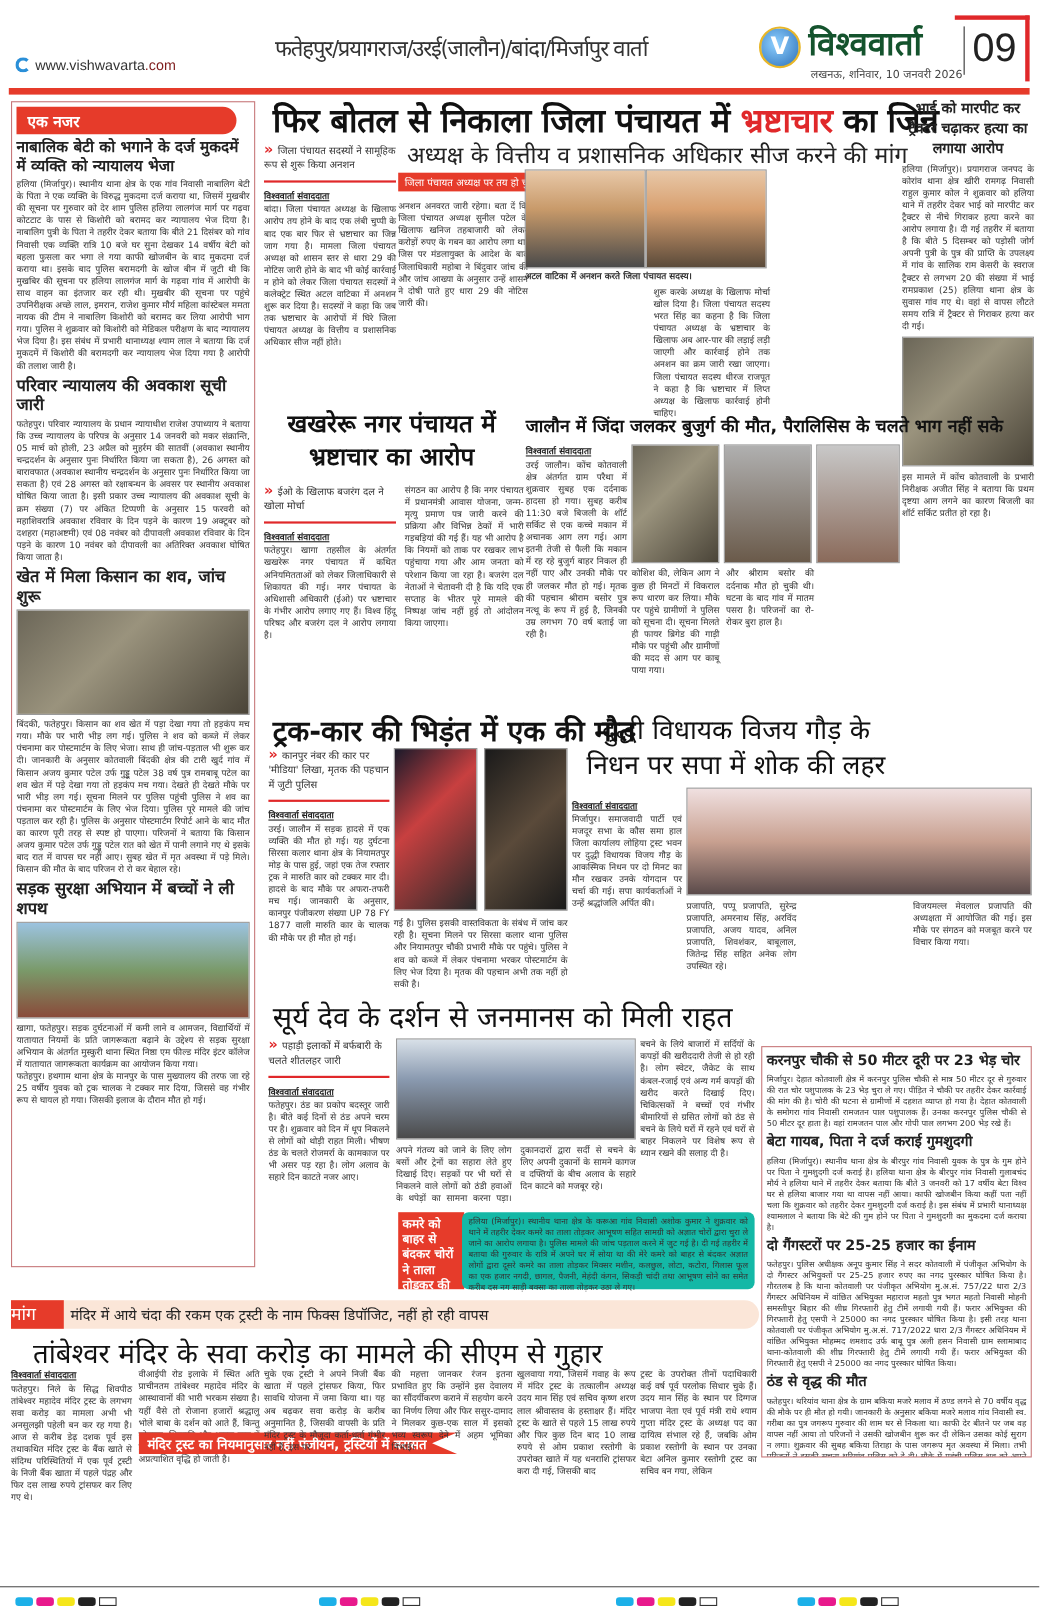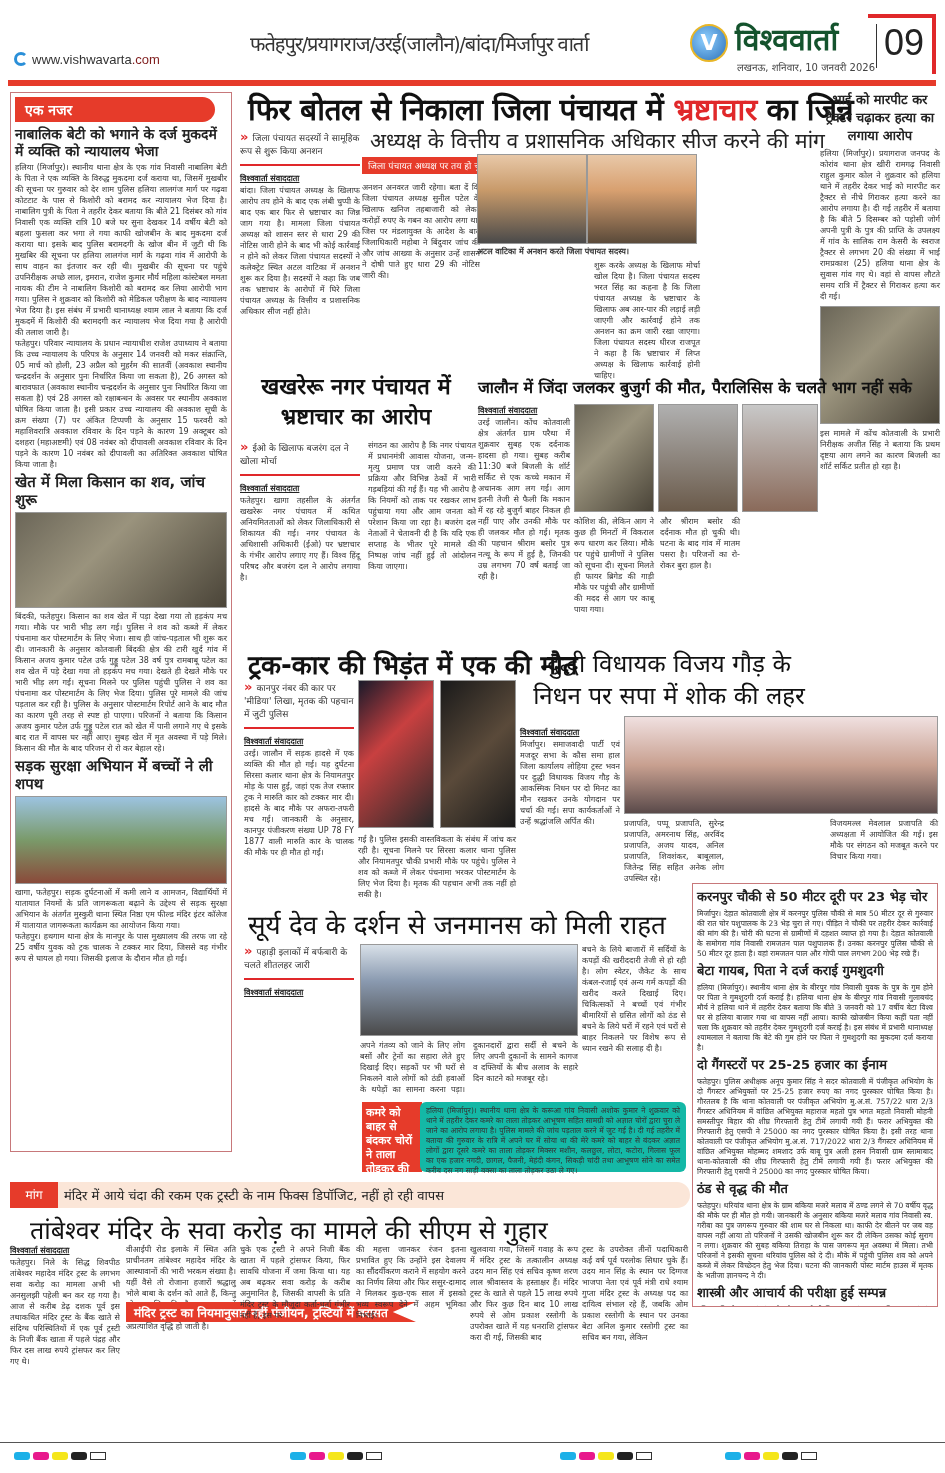--- a/index.html
+++ b/index.html
@@ -48,20 +48,21 @@
 <div class="abs hdr-date">लखनऊ,   शनिवार, 10 जनवरी 2026</div>
 <div class="abs hdr-pagebox"></div>
 <div class="abs hdr-pagebar"></div>
 <div class="abs hdr-page">09</div>
 <div class="abs hdr-rule"></div>
 
 <div class="abs box-left">
   <div class="tag">एक नजर</div>
   <div class="h-sm">नाबालिक बेटी को भगाने के दर्ज मुकदमें में व्यक्ति को न्यायालय भेजा</div>
   <div class="body-t">हलिया (मिर्जापुर)। स्थानीय थाना क्षेत्र के एक गांव निवासी नाबालिग बेटी के पिता ने एक व्यक्ति के विरुद्ध मुकदमा दर्ज कराया था, जिसमें मुखबीर की सूचना पर गुरुवार को देर शाम पुलिस हलिया लालगंज मार्ग पर गढ़वा कोटटाट के पास से किशोरी को बरामद कर न्यायालय भेज दिया है। नाबालिग पुत्री के पिता ने तहरीर देकर बताया कि बीते 21 दिसंबर को गांव निवासी एक व्यक्ति रात्रि 10 बजे घर सुना देखकर 14 वर्षीय बेटी को बहला फुसला कर भगा ले गया काफी खोजबीन के बाद मुकदमा दर्ज कराया था। इसके बाद पुलिस बरामदगी के खोज बीन में जुटी थी कि मुखबिर की सूचना पर हलिया लालगंज मार्ग के गढ़वा गांव में आरोपी के साथ वाहन का इंतजार कर रही थी। मुखबीर की सूचना पर पहुंचे उपनिरीक्षक अच्छे लाल, इमरान, राजेश कुमार मौर्य महिला कांस्टेबल ममता नायक की टीम ने नाबालिग किशोरी को बरामद कर लिया आरोपी भाग गया। पुलिस ने शुक्रवार को किशोरी को मेडिकल परीक्षण के बाद न्यायालय भेज दिया है। इस संबंध में प्रभारी थानाध्यक्ष श्याम लाल ने बताया कि दर्ज मुकदमें में किशोरी की बरामदगी कर न्यायालय भेज दिया गया है आरोपी की तलाश जारी है।</div>
+  <div class="h-md">परिवार न्यायालय की अवकाश सूची जारी</div>
   <div class="body-t">फतेहपुर। परिवार न्यायालय के प्रधान न्यायाधीश राजेश उपाध्याय ने बताया कि उच्च न्यायालय के परिपत्र के अनुसार 14 जनवरी को मकर संक्रान्ति, 05 मार्च को होली, 23 अप्रैल को मुहर्रम की सातवीं (अवकाश स्थानीय चन्द्रदर्शन के अनुसार पुनः निर्धारित किया जा सकता है), 26 अगस्त को बारावफात (अवकाश स्थानीय चन्द्रदर्शन के अनुसार पुनः निर्धारित किया जा सकता है) एवं 28 अगस्त को रक्षाबन्धन के अवसर पर स्थानीय अवकाश घोषित किया जाता है। इसी प्रकार उच्च न्यायालय की अवकाश सूची के क्रम संख्या (7) पर अंकित टिप्पणी के अनुसार 15 फरवरी को महाशिवरात्रि अवकाश रविवार के दिन पड़ने के कारण 19 अक्टूबर को दशहरा (महाअष्टमी) एवं 08 नवंबर को दीपावली अवकाश रविवार के दिन पड़ने के कारण 10 नवंबर को दीपावली का अतिरिक्त अवकाश घोषित किया जाता है।</div>
   <div class="h-md">खेत में मिला किसान का शव, जांच शुरू</div>
   <div class="photo" style="height:96px;margin:3px 0"></div>
   <div class="body-t">बिंदकी, फतेहपुर। किसान का शव खेत में पड़ा देखा गया तो हड़कंप मच गया। मौके पर भारी भीड़ लग गई। पुलिस ने शव को कब्जे में लेकर पंचनामा कर पोस्टमार्टम के लिए भेजा। साथ ही जांच-पड़ताल भी शुरू कर दी। जानकारी के अनुसार कोतवाली बिंदकी क्षेत्र की टारी खुर्द गांव में किसान अजय कुमार पटेल उर्फ गुड्डू पटेल 38 वर्ष पुत्र रामबाबू पटेल का शव खेत में पड़े देखा गया तो हड़कंप मच गया। देखते ही देखते मौके पर भारी भीड़ लग गई। सूचना मिलने पर पुलिस पहुंची पुलिस ने शव का पंचनामा कर पोस्टमार्टम के लिए भेज दिया। पुलिस पूरे मामले की जांच पड़ताल कर रही है। पुलिस के अनुसार पोस्टमार्टम रिपोर्ट आने के बाद मौत का कारण पूरी तरह से स्पष्ट हो पाएगा। परिजनों ने बताया कि किसान अजय कुमार पटेल उर्फ गुड्डू पटेल रात को खेत में पानी लगाने गए थे इसके बाद रात में वापस घर नहीं आए। सुबह खेत में मृत अवस्था में पड़े मिले। किसान की मौत के बाद परिजन रो रो कर बेहाल रहे।</div>
   <div class="h-md">सड़क सुरक्षा अभियान में बच्चों ने ली शपथ</div>
   <div class="photo" style="height:88px;margin:3px 0;background:linear-gradient(180deg,#9cc3e0,#7a9a6a 50%,#8a4a3a)"></div>
   <div class="body-t">खागा, फतेहपुर। सड़क दुर्घटनाओं में कमी लाने व आमजन, विद्यार्थियों में यातायात नियमों के प्रति जागरूकता बढ़ाने के उद्देश्य से सड़क सुरक्षा अभियान के अंतर्गत मुस्कुरी थाना स्थित निष्ठा एम फील्ड मंदिर इंटर कॉलेज में यातायात जागरूकता कार्यक्रम का आयोजन किया गया।</div>
   <div class="body-t">फतेहपुर। हथगाम थाना क्षेत्र के मानपुर के पास मुख्यालय की तरफ जा रहे 25 वर्षीय युवक को ट्रक चालक ने टक्कर मार दिया, जिससे वह गंभीर रूप से घायल हो गया। जिसकी इलाज के दौरान मौत हो गई।</div>
 </div>
 
@@ -143,49 +144,50 @@
 </div>
 <div class="col" style="left:830px;top:818px;width:108px">
   <div class="body-t">विजयमल्ल मेवलाल प्रजापति की अध्यक्षता में आयोजित की गई। इस मौके पर संगठन को मजबूत करने पर विचार किया गया।</div>
 </div>
 
 <div class="abs big-h" style="left:248px;top:906px;font-size:26px;font-weight:normal">सूर्य देव के दर्शन से जनमानस को मिली राहत</div>
 <div class="col" style="left:244px;top:944px;width:110px">
   <div class="bullet"><span class="chev">»</span><span>पहाड़ी इलाकों में बर्फबारी के चलते शीतलहर जारी</span></div>
   <div class="redline"></div>
   <div class="byline">विश्ववार्ता संवाददाता</div>
+  <div class="body-t">फतेहपुर। ठंड का प्रकोप बदस्तूर जारी है। बीते कई दिनों से ठंड अपने चरम पर है। शुक्रवार को दिन में धूप निकलने से लोगों को थोड़ी राहत मिली। भीषण ठंड के चलते रोजमर्रा के कामकाज पर भी असर पड़ रहा है। लोग अलाव के सहारे दिन काटते नजर आए।</div>
 </div>
 <div class="abs photo" style="left:360px;top:944px;width:218px;height:92px;background:linear-gradient(180deg,#d8e0e8,#8a9ab0 40%,#4a4a4a)"></div>
 <div class="col" style="left:360px;top:1040px;width:218px">
   <div class="body-t" style="column-count:2;column-gap:8px">अपने गंतव्य को जाने के लिए लोग बसों और ट्रेनों का सहारा लेते हुए दिखाई दिए। सड़कों पर भी घरों से निकलने वाले लोगों को ठंडी हवाओं के थपेड़ों का सामना करना पड़ा। दुकानदारों द्वारा सर्दी से बचने के लिए अपनी दुकानों के सामने कागज व दफ्तियों के बीच अलाव के सहारे दिन काटने को मजबूर रहे।</div>
 </div>
 <div class="col" style="left:582px;top:944px;width:104px">
   <div class="body-t">बचने के लिये बाजारों में सर्दियों के कपड़ों की खरीददारी तेजी से हो रही है। लोग स्वेटर, जैकेट के साथ कंबल-रजाई एवं अन्य गर्म कपड़ों की खरीद करते दिखाई दिए। चिकित्सकों ने बच्चों एवं गंभीर बीमारियों से ग्रसित लोगों को ठंड से बचने के लिये घरों में रहने एवं घरों से बाहर निकलने पर विशेष रूप से ध्यान रखने की सलाह दी है।</div>
 </div>
 
 <div class="abs" style="left:362px;top:1102px;width:60px;height:70px;background:#e63b2a;color:#fff;font-size:11px;font-weight:bold;padding:4px;line-height:14px">कमरे को बाहर से बंदकर चोरों ने ताला तोड़कर की चोरी</div>
 <div class="abs blue-box" style="left:420px;top:1102px;width:266px;height:70px;padding:4px 6px">
   <div class="body-t" style="font-size:7.5px;line-height:10px">हलिया (मिर्जापुर)। स्थानीय थाना क्षेत्र के करूआ गांव निवासी अशोक कुमार ने शुक्रवार को थाने में तहरीर देकर कमरे का ताला तोड़कर आभूषण सहित सामग्री को अज्ञात चोरों द्वारा चुरा ले जाने का आरोप लगाया है। पुलिस मामले की जांच पड़ताल करने में जुट गई है। दी गई तहरीर में बताया की गुरुवार के रात्रि में अपने घर में सोया था की मेरे कमरे को बाहर से बंदकर अज्ञात लोगों द्वारा दूसरे कमरे का ताला तोड़कर मिक्सर मशीन, कलछुल, लोटा, कटोरा, गिलास फूल का एक हजार नगदी, छागल, पैजनी, मेहंदी कंगन, सिकड़ी चांदी तथा आभूषण सोने का समेत करीब दस नग साड़ी बक्सा का ताला तोड़कर उठा ले गए।</div>
 </div>
 
-<div class="abs box-red" style="left:692px;top:883px;width:246px;height:424px;overflow:hidden">
+<div class="abs box-red" style="left:692px;top:951px;width:246px;height:374px;overflow:hidden">
   <div class="h-md" style="font-size:13px;margin-top:0">करनपुर चौकी से 50 मीटर दूरी पर 23 भेड़ चोर</div>
   <div class="body-t" style="font-size:7.5px;line-height:10px">मिर्जापुर। देहात कोतवाली क्षेत्र में करनपुर पुलिस चौकी से मात्र 50 मीटर दूर से गुरुवार की रात चोर पशुपालक के 23 भेड़ चुरा ले गए। पीड़ित ने चौकी पर तहरीर देकर कार्रवाई की मांग की है। चोरी की घटना से ग्रामीणों में दहशत व्याप्त हो गया है। देहात कोतवाली के समोगरा गांव निवासी रामजतन पाल पशुपालक हैं। उनका करनपुर पुलिस चौकी से 50 मीटर दूर हाता है। वहां रामजतन पाल और गोपी पाल लगभग 200 भेड़ रखे हैं।</div>
   <div class="h-md" style="font-size:13px">बेटा गायब, पिता ने दर्ज कराई गुमशुदगी</div>
   <div class="body-t" style="font-size:7.5px;line-height:10px">हलिया (मिर्जापुर)। स्थानीय थाना क्षेत्र के बीरपुर गांव निवासी युवक के पुत्र के गुम होने पर पिता ने गुमशुदगी दर्ज कराई है। हलिया थाना क्षेत्र के बीरपुर गांव निवासी गुलाबचंद मौर्य ने हलिया थाने में तहरीर देकर बताया कि बीते 3 जनवरी को 17 वर्षीय बेटा विश्व घर से हलिया बाजार गया था वापस नहीं आया। काफी खोजबीन किया कहीं पता नहीं चला कि शुक्रवार को तहरीर देकर गुमशुदगी दर्ज कराई है। इस संबंध में प्रभारी थानाध्यक्ष श्यामलाल ने बताया कि बेटे की गुम होने पर पिता ने गुमशुदगी का मुकदमा दर्ज कराया है।</div>
   <div class="h-md" style="font-size:13px">दो गैंगस्टरों पर 25-25 हजार का ईनाम</div>
   <div class="body-t" style="font-size:7.5px;line-height:10px">फतेहपुर। पुलिस अधीक्षक अनूप कुमार सिंह ने सदर कोतवाली में पंजीकृत अभियोग के दो गैंगस्टर अभियुक्तों पर 25-25 हजार रुपए का नगद पुरस्कार घोषित किया है। गौरतलब है कि थाना कोतवाली पर पंजीकृत अभियोग मु.अ.सं. 757/22 धारा 2/3 गैंगस्टर अधिनियम में वांछित अभियुक्त महाराज महतो पुत्र भगत महतो निवासी मोहनी समस्तीपुर बिहार की शीघ्र गिरफ्तारी हेतु टीमें लगायी गयी हैं। फरार अभियुक्त की गिरफ्तारी हेतु एसपी ने 25000 का नगद पुरस्कार घोषित किया है। इसी तरह थाना कोतवाली पर पंजीकृत अभियोग मु.अ.सं. 717/2022 धारा 2/3 गैंगस्टर अधिनियम में वांछित अभियुक्त मोहम्मद शमशाद उर्फ बाबू पुत्र अली हसन निवासी ग्राम स्लामाबाद थाना-कोतवाली की शीघ्र गिरफ्तारी हेतु टीमें लगायी गयी हैं। फरार अभियुक्त की गिरफ्तारी हेतु एसपी ने 25000 का नगद पुरस्कार घोषित किया।</div>
   <div class="h-md" style="font-size:13px">ठंड से वृद्ध की मौत</div>
   <div class="body-t" style="font-size:7.5px;line-height:10px">फतेहपुर। थरियांव थाना क्षेत्र के ग्राम बकिया मजरे मलाव में ठण्ड लगने से 70 वर्षीय वृद्ध की मौके पर ही मौत हो गयी। जानकारी के अनुसार बकिया मजरे मलाव गांव निवासी स्व. गरीबा का पुत्र जगरूप गुरुवार की शाम घर से निकला था। काफी देर बीतने पर जब वह वापस नहीं आया तो परिजनों ने उसकी खोजबीन शुरू कर दी लेकिन उसका कोई सुराग न लगा। शुक्रवार की सुबह बकिया तिराहा के पास जगरूप मृत अवस्था में मिला। तभी परिजनों ने इसकी सूचना थरियांव पुलिस को दे दी। मौके में पहुंची पुलिस शव को अपने कब्जे में लेकर विच्छेदन हेतु भेज दिया। घटना की जानकारी पोस्ट मार्टम हाउस में मृतक के भतीजा ज्ञानचन्द ने दी।</div>
   <div class="h-md" style="font-size:13px">शास्त्री और आचार्य की परीक्षा हुई सम्पन्न</div>
   <div class="body-t" style="font-size:7.5px;line-height:10px">हलिया (मिर्जापुर)। ड्रमंडगंज क्षेत्र के आदर्श श्री शिवप्रसाद संस्कृत महाविद्यालय ड्रमंडगंज में शास्त्री और आचार्य की सेमेस्टर परीक्षा शुरू हो गई है। महाविद्यालय के प्राचार्य डा शरदचंद्र त्रिवेदी ने बताया कि शुक्रवार को प्रथम पाली में शास्त्री प्रथम सेमेस्टर के साहित्य विषय की परीक्षा में पंजीकृत सभी 34 तथा शास्त्री पंचम सेमेस्टर के साहित्य विषय की परीक्षा में पंजीकृत सभी 10 परीक्षार्थी उपस्थित रहे। इसी तरह द्वितीय पाली में आचार्य प्रथम सेमेस्टर की साहित्य विषय की परीक्षा में पंजीकृत सभी 17 तथा शास्त्री तृतीय सेमेस्टर की साहित्य विषय की परीक्षा में पंजीकृत सभी 19 परीक्षार्थी उपस्थित रहे।</div>
 </div>
 
 <div class="abs" style="left:10px;top:1182px;width:680px;height:26px;background:#fbe6d8;border-radius:0 14px 14px 0"></div>
-<div class="abs" style="left:10px;top:1182px;width:48px;height:26px;background:#e63b2a;color:#fff;font-size:12px;text-align:center;line-height:26px">मांग</div>
+<div class="abs" style="left:10px;top:1182px;width:48px;height:26px;background:#e63b2a;color:#fff;font-size:16px;line-height:26px">मांग</div>
 <div class="abs" style="left:64px;top:1186px;font-size:13px;color:#222">मंदिर में आये चंदा की रकम एक ट्रस्टी के नाम फिक्स डिपॉजिट, नहीं हो रही वापस</div>
 <div class="abs big-h" style="left:30px;top:1212px;font-size:25px;font-weight:normal">तांबेश्वर मंदिर के सवा करोड़ का मामले की सीएम से गुहार</div>
 
 <div class="col" style="left:10px;top:1244px;width:110px">
   <div class="byline" style="margin-top:0">विश्ववार्ता संवाददाता</div>
   <div class="body-t">फतेहपुर। निले के सिद्ध शिवपीठ तांबेश्वर महादेव मंदिर ट्रस्ट के लगभग सवा करोड़ का मामला अभी भी अनसुलझी पहेली बन कर रह गया है। आज से करीब डेढ़ दशक पूर्व इस तथाकथित मंदिर ट्रस्ट के बैंक खाते से संदिग्ध परिस्थितियों में एक पूर्व ट्रस्टी के निजी बैंक खाता में पहले पंद्रह और फिर दस लाख रुपये ट्रांसफर कर लिए गए थे।</div>
 </div>
 <div class="col" style="left:126px;top:1244px;width:110px">
   <div class="body-t">वीआईपी रोड इलाके में स्थित अति प्राचीनतम तांबेश्वर महादेव मंदिर के आस्थावानों की भारी भरकम संख्या है। यहीं वैसे तो रोजाना हजारों श्रद्धालु भोले बाबा के दर्शन को आते हैं, किन्तु सोमवार, शिवरात्रि और श्रावण मास में इन श्रद्धालुओं की संख्या में अप्रत्याशित वृद्धि हो जाती है।</div>
 </div>

